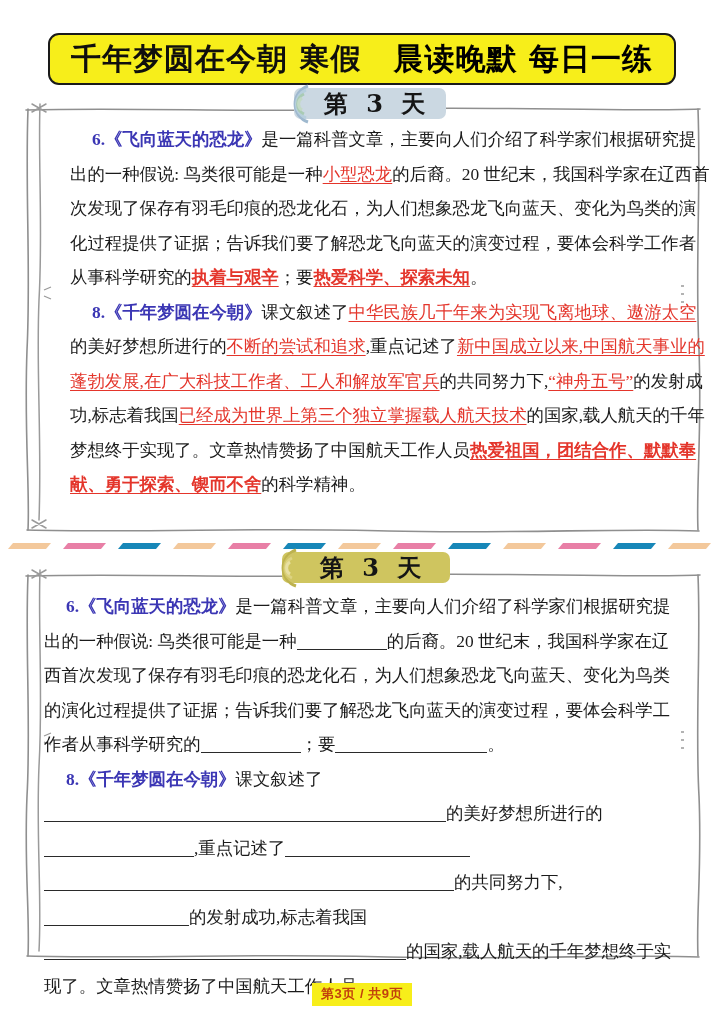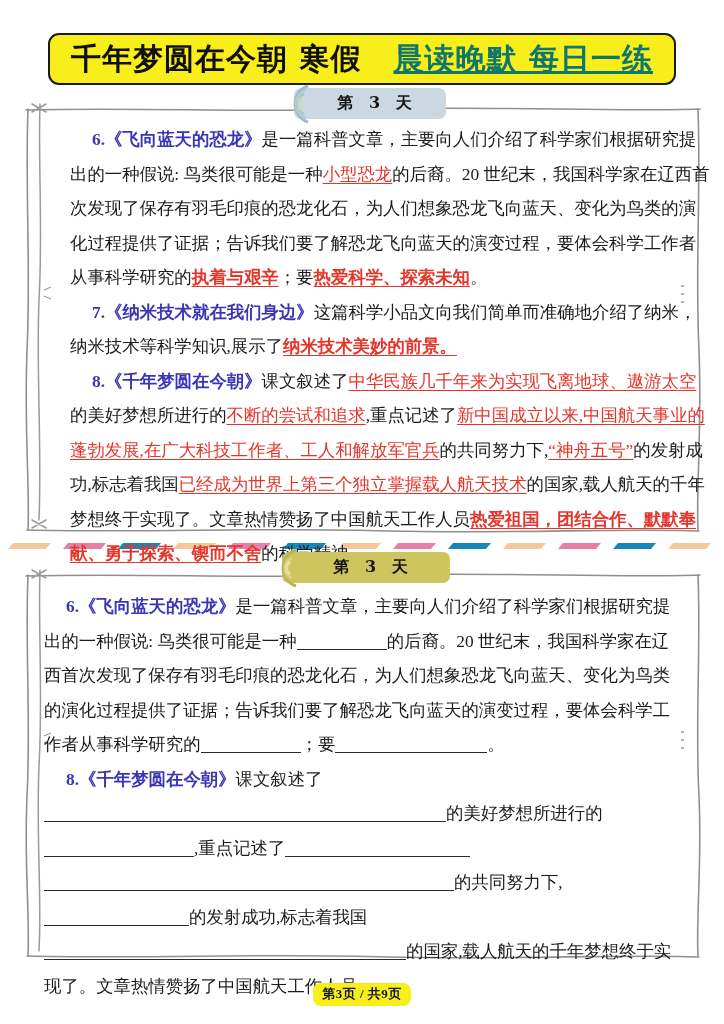--- a/index.html
+++ b/index.html
@@ -23,34 +23,34 @@
     white-space: nowrap;
   }
   .title-text {
     font-family: "DejaVu Serif", "Liberation Serif", serif;
     font-weight: bold;
     font-size: 30px;
     letter-spacing: 1px;
     line-height: 1;
   }
   .t-black { color: #100f0d; }
-  .t-red   { color: #0f766e; text-decoration: underline; }
+  .t-red   { color: #000000; }
   .t-gap   { display:inline-block; width: 9px; }
 
   
   .daybadge {
     position: absolute;
     height: 31px;
     border-radius: 7px;
     display: flex; align-items: center; justify-content: center;
     z-index: 6;
   }
   .daybadge .lbl {
     font-family: "DejaVu Serif", "Liberation Serif", serif;
-    font-weight: bold; font-size: 16px; color: #151515;
+    font-weight: bold; font-size: 24px; color: #151515;
     letter-spacing: 5px; padding-left: 22px; padding-right: 8px;
     position: relative; z-index: 3;
   }
   .badge-a { left: 294px; top: 88px; width: 152px; background: #cbd8e2; }
   .badge-b { left: 282px; top: 552px; width: 168px; background: #cfc55f; }
   .arcs { position: absolute; left: -16px; top: -4px; width: 56px; height: 40px; z-index: 2; }
 
   
   .frame { position: absolute; z-index: 1; }
   .frame svg { display: block; }
@@ -82,25 +82,24 @@
   
   .bl { display: inline-block; border-bottom: 1.4px solid #2a2a2a;
         vertical-align: -3px; height: 17px; }
 
   
   .footer {
     position: absolute; left: 0; top: 983px; width: 724px;
     display: flex; justify-content: center; z-index: 6;
   }
   .pagechip {
-    background: #f7ee1a; color: #0f172a; font-weight: bold;
+    background: #f7ee1a; color: #c2410c; font-weight: bold;
     font-size: 13px; padding: 2px 9px 3px 9px;
-    font-family: Liberation Serif, serif;
+    font-family: Liberation Sans, sans-serif;
     letter-spacing: 0.5px;
-    border-radius: 8px;
   }
 </style>
 </head>
 <body>
 
 <div class="page">
 
   <div class="title-banner">
     <div class="title-text">
       <span class="t-black">千年梦圆在今朝 寒假</span>
@@ -128,21 +127,20 @@
       <path d="M30,2 A19,19 0 0 0 30,38" fill="none" stroke="#9fb9cf" stroke-width="3"></path>
       <path d="M28,6 A15,15 0 0 0 28,34" fill="none" stroke="#b7cfdd" stroke-width="3"></path>
       <path d="M26,10 A11,11 0 0 0 26,30" fill="none" stroke="#a9cbb4" stroke-width="3"></path>
       <path d="M24,14 A7,7 0 0 0 24,26" fill="none" stroke="#c3d9c6" stroke-width="3"></path>
     </svg>
     <span class="lbl">第 3 天</span>
   </div>
 
   <div class="content block-a">
     <p class="para ind"><span class="num">6.</span><span class="bk">《飞向蓝天的恐龙》</span><span>是一篇科普文章，主要向人们介绍了科学家们根据研究提出的一种假说: 鸟类很可能是一种</span><span class="ans">小型恐龙</span><span>的后裔。20 世纪末，我国科学家在辽西首次发现了保存有羽毛印痕的恐龙化石，为人们想象恐龙飞向蓝天、变化为鸟类的演化过程提供了证据；告诉我们要了解恐龙飞向蓝天的演变过程，要体会科学工作者从事科学研究的</span><span class="ansb">执着与艰辛</span><span>；要</span><span class="ansb">热爱科学、探索未知</span><span>。</span></p>
-    <p class="para ind"><span class="num">7.</span><span class="bk">《纳米技术就在我们身边》</span><span>这篇科学小品文向我们简单而准确地介绍了纳米，纳米技术等科学知识,展示了</span><span class="ansb">纳米技术美妙的前景。</span></p>
     <p class="para ind"><span class="num">8.</span><span class="bk">《千年梦圆在今朝》</span><span>课文叙述了</span><span class="ans">中华民族几千年来为实现飞离地球、遨游太空</span><span>的美好梦想所进行的</span><span class="ans">不断的尝试和追求</span><span>,重点记述了</span><span class="ans">新中国成立以来,中国航天事业的蓬勃发展,在广大科技工作者、工人和解放军官兵</span><span>的共同努力下,</span><span class="ans">“神舟五号”</span><span>的发射成功,标志着我国</span><span class="ans">已经成为世界上第三个独立掌握载人航天技术</span><span>的国家,载人航天的千年梦想终于实现了。文章热情赞扬了中国航天工作人员</span><span class="ansb">热爱祖国，团结合作、默默奉献、勇于探索、锲而不舍</span><span>的科学精神。</span></p>
   </div>
 
   <div class="divider">
     <svg width="712" height="11" viewBox="0 0 712 11" id="divider-svg">
         <path d="M2,8 L40,8 L45,2 L7,2 Z" fill="#f3c89b"></path>
         <path d="M57,8 L95,8 L100,2 L62,2 Z" fill="#e87fa6"></path>
         <path d="M112,8 L150,8 L155,2 L117,2 Z" fill="#1787b8"></path>
         <path d="M167,8 L205,8 L210,2 L172,2 Z" fill="#f3c89b"></path>
         <path d="M222,8 L260,8 L265,2 L227,2 Z" fill="#e87fa6"></path>

